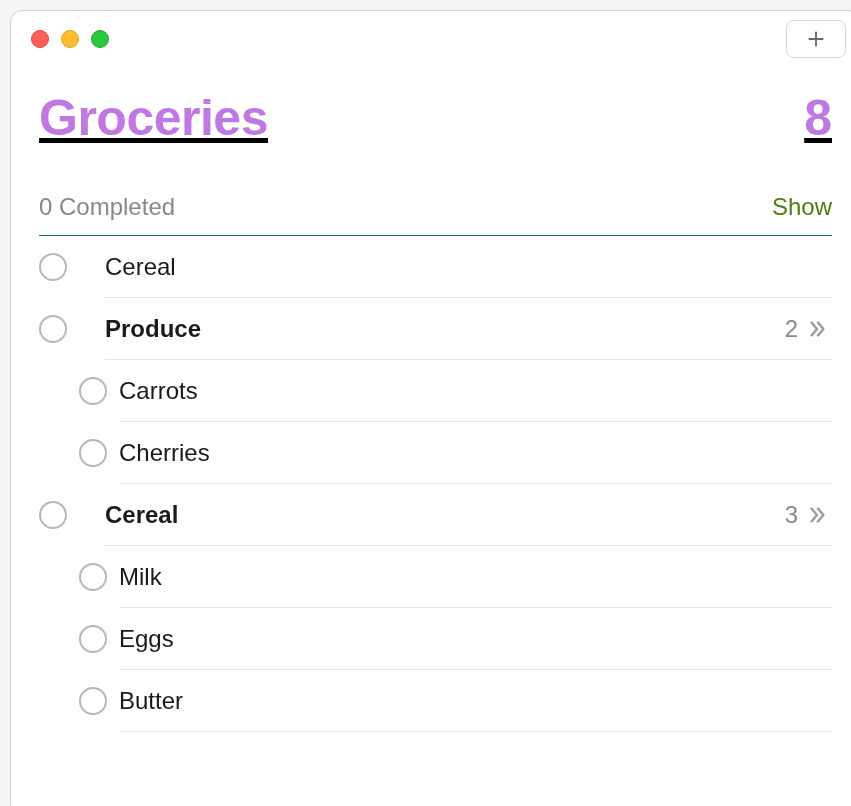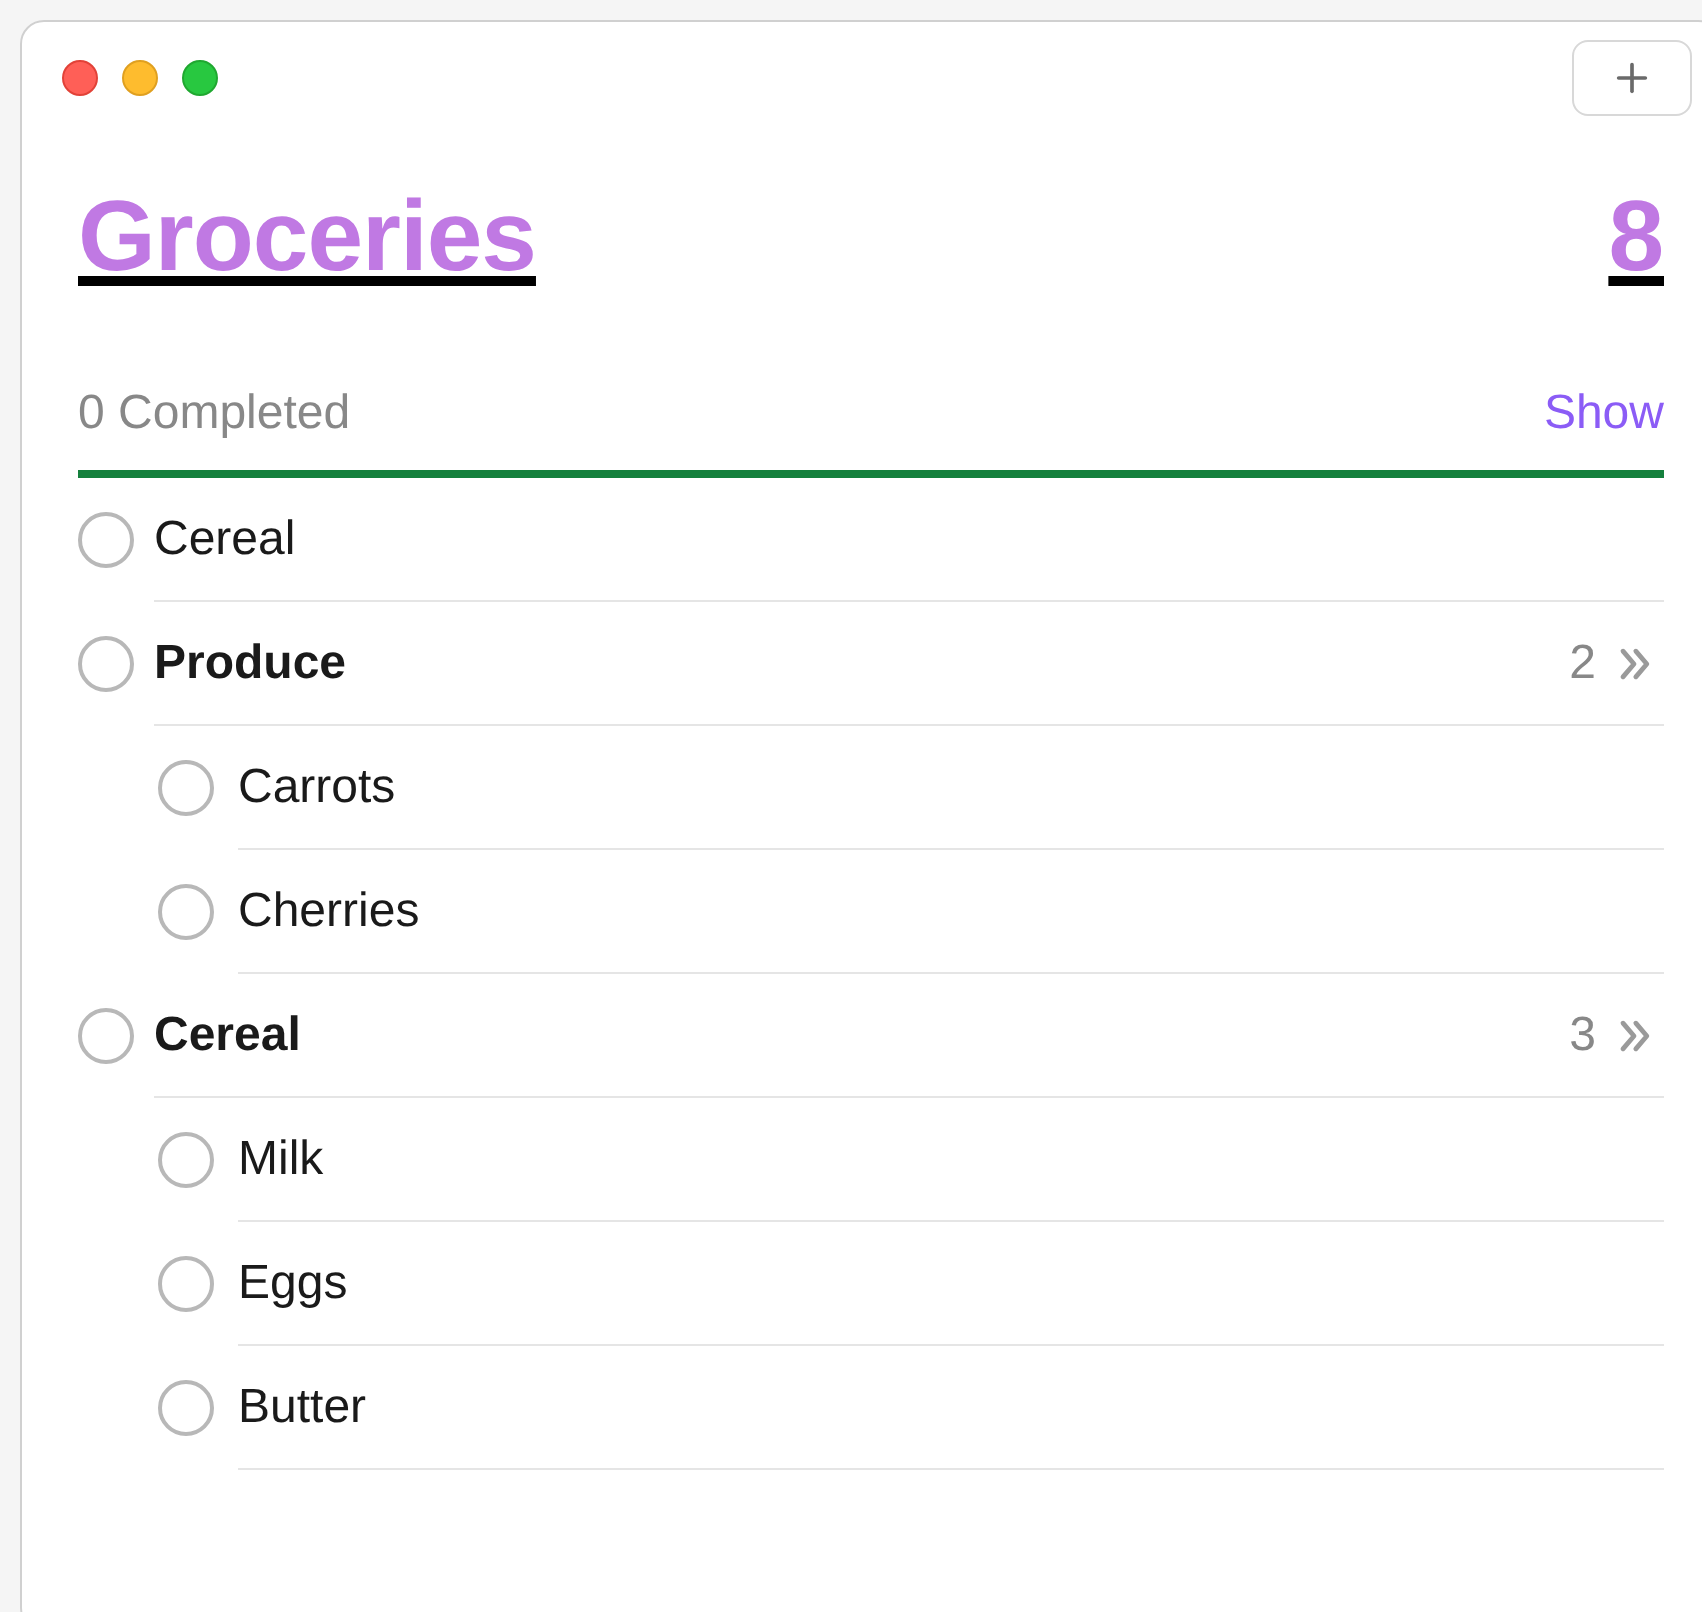--- a/index.html
+++ b/index.html
@@ -75,30 +75,30 @@
     .list-count {
       font-size: 50px;
       font-weight: 600;
       color: #c079e3;
     }
     .completed-row {
       display: flex;
       justify-content: space-between;
       align-items: center;
       padding-bottom: 14px;
-      border-bottom: 4px solid #15803d;
+      border-bottom: 1px solid #15803d;
       margin-top: 16px;
     }
     .completed-text {
       font-size: 24px;
       color: #888888;
     }
     .show-link {
       font-size: 24px;
-      color: #8b5cf6;
+      color: #4d7c0f;
       cursor: pointer;
     }
     .items {
       margin-top: 0;
     }
     .item-row {
       display: flex;
       align-items: center;
       min-height: 62px;
       position: relative;
@@ -109,21 +109,21 @@
     .radio {
       width: 28px;
       height: 28px;
       border: 2px solid #b8b8b8;
       border-radius: 50%;
       flex-shrink: 0;
       cursor: pointer;
     }
     .item-content {
       flex: 1;
-      margin-left: 10px;
+      margin-left: 38px;
       border-bottom: 1px solid #e5e5e5;
       min-height: 62px;
       display: flex;
       align-items: center;
       justify-content: space-between;
       padding-right: 4px;
     }
     .item-row.sub .item-content {
       margin-left: 12px;
     }

